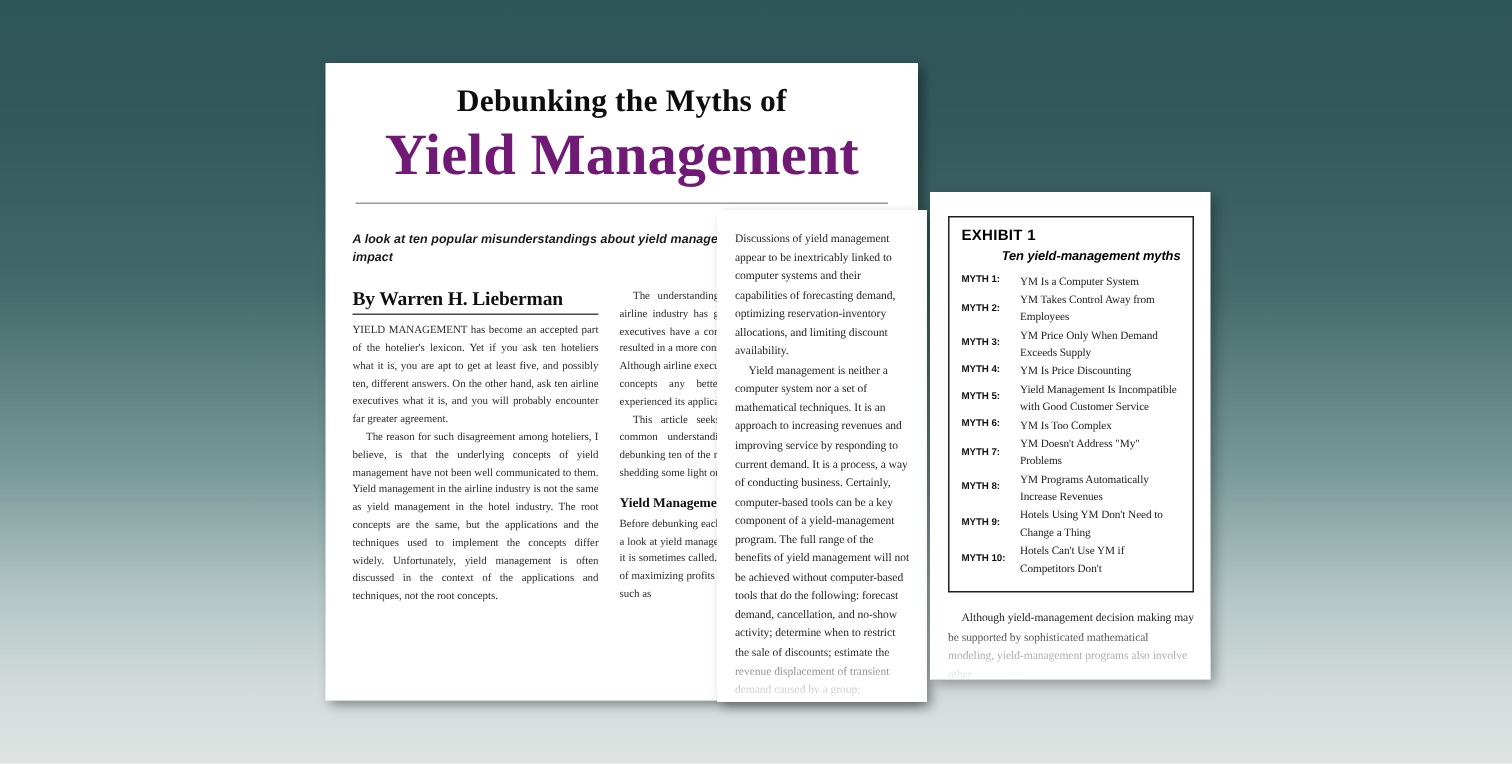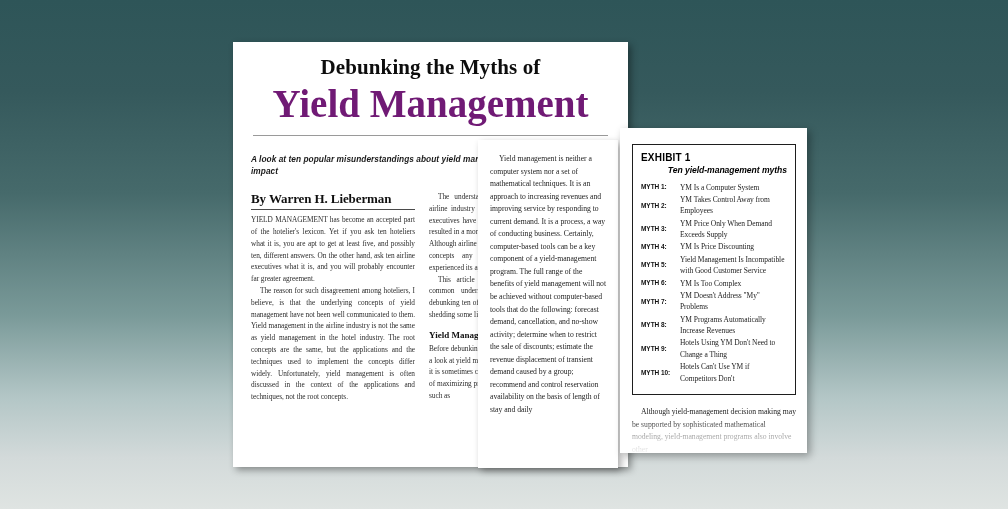--- a/index.html
+++ b/index.html
@@ -26,21 +26,21 @@
 
   
   .sheet {
     position: absolute;
     background: #ffffff;
     overflow: hidden;
   }
 
   
   #page-main {
-    left: 233px;
+    left: 217px;
     top: 42px;
     width: 395px;
     height: 425px;
     box-shadow: 3px 3px 7px rgba(0,0,0,0.38);
     padding: 14px 18px 0 18px;
   }
 
   .kicker {
     text-align: center;
     font-size: 21px;
@@ -233,20 +233,21 @@
       <div class="subhead">Yield Management Defined</div>
       <p class="body-p">Before debunking each of the myths, however, let's take a look at yield management, or revenue management, as it is sometimes called. Yield management is the practice of maximizing profits from the sale of perishable assets, such as</p>
     </div>
 
   </div>
 
   <div class="fadeout-bottom"></div>
 </div>
 
 <div class="sheet" id="page-mid">
+  <p class="body-p">Discussions of yield management appear to be inextricably linked to computer systems and their capabilities of forecasting demand, optimizing reservation-inventory allocations, and limiting discount availability.</p>
   <p class="body-p indent">Yield management is neither a computer system nor a set of mathematical techniques. It is an approach to increasing revenues and improving service by responding to current demand. It is a process, a way of conducting business. Certainly, computer-based tools can be a key component of a yield-management program. The full range of the benefits of yield management will not be achieved without computer-based tools that do the following: forecast demand, cancellation, and no-show activity; determine when to restrict the sale of discounts; estimate the revenue displacement of transient demand caused by a group; recommend and control reservation availability on the basis of length of stay and daily</p>
   <div class="fadeout-bottom"></div>
 </div>
 
 <div class="sheet" id="page-right">
 
   <div class="exhibit">
     <div class="exhibit-title">EXHIBIT 1</div>
     <div class="exhibit-sub">Ten yield-management myths</div>
 

